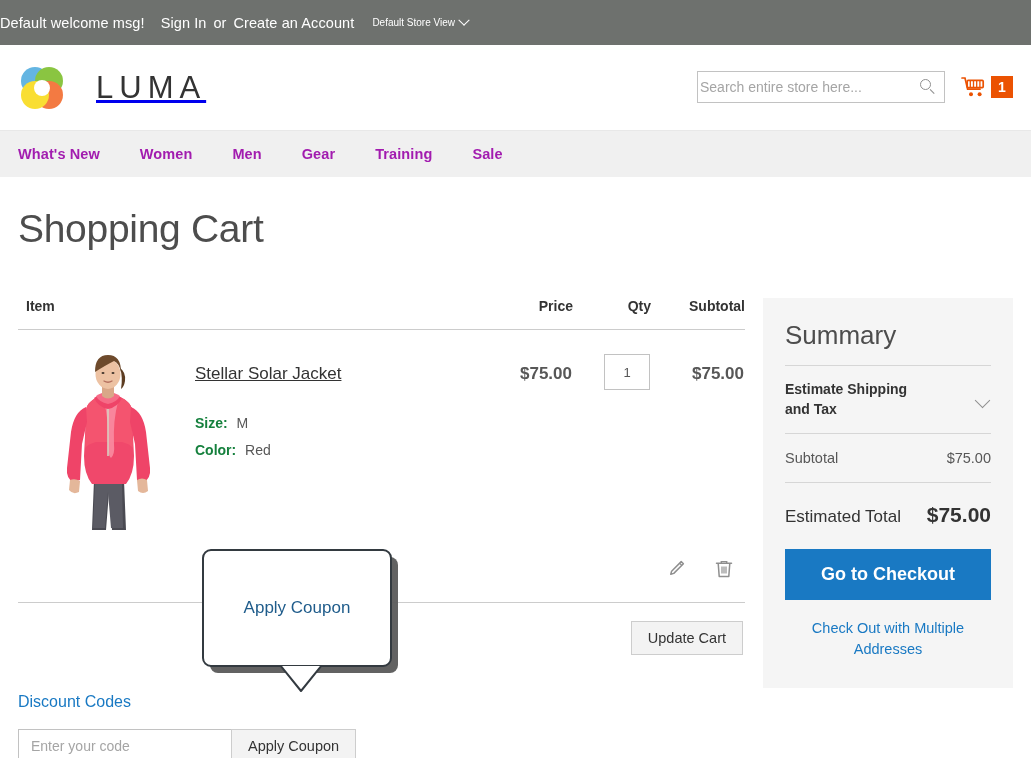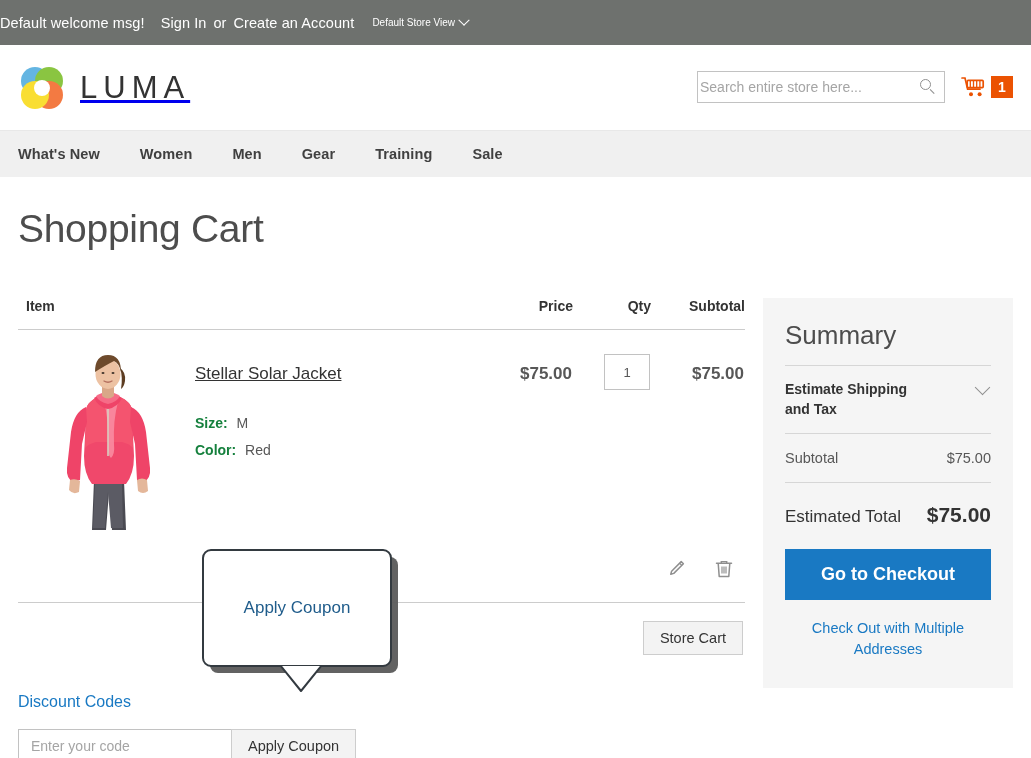--- a/index.html
+++ b/index.html
@@ -31,21 +31,21 @@
   .chev-down-small {
     width: 8px; height: 8px; border-right: 1.6px solid #fff; border-bottom: 1.6px solid #fff;
     transform: rotate(45deg) translate(-2px,-2px);
   }
 
   
   .header {
     position: relative; height: 85px; background: #fff;
     display: flex; align-items: center; padding: 0 18px;
   }
-  .logo-wrap { display: flex; align-items: center; gap: 14px; }
+  .logo-wrap { display: flex; align-items: center; gap: 30px; }
   .logo-mark { width: 48px; height: 48px; position: relative; }
   .logo-text {
     font-size: 31px; color: #333; letter-spacing: 6px; font-weight: 400;
     font-family: "Liberation Sans", sans-serif;
   }
   .header-right {
     position: absolute; right: 18px; top: 26px;
     display: flex; align-items: center; gap: 16px;
   }
   .search-box {
@@ -73,21 +73,21 @@
     min-width: 22px; height: 22px; display: flex; align-items: center;
     justify-content: center; padding: 0 5px;
   }
 
   
   .nav {
     height: 47px; background: #f0f0f0; border-top: 1px solid #e8e8e8;
     display: flex; align-items: center; padding: 0 18px;
   }
   .nav-item {
-    font-size: 14.5px; font-weight: bold; color: #404040;
+    font-size: 14.5px; font-weight: bold; color: #a21caf;
     margin-right: 40px; text-decoration: none; letter-spacing: .1px;
   }
 
   
   .main { position: relative; padding: 0 18px; }
   .page-title {
     font-size: 39px; color: #4d4d4d; font-weight: 300;
     margin: 30px 0 0 0; letter-spacing: -.3px;
   }
 
@@ -156,21 +156,21 @@
     font-family: "Liberation Sans", sans-serif;
   }
 
   
   .summary-box { background: #f5f5f5; padding: 22px 22px 28px 22px; }
   .summary-title {
     font-size: 26px; color: #4d4d4d; font-weight: 300; margin: 0 0 14px 0;
   }
   .sum-sep { border-top: 1px solid #d6d6d6; }
   .est-row {
-    display: flex; justify-content: space-between; align-items: flex-start;
+    display: flex; justify-content: space-between; align-items: center;
     padding: 14px 0 14px 0; cursor: pointer;
   }
   .est-label { font-size: 14px; font-weight: bold; color: #333; width: 150px; line-height: 1.4; }
   .chev-lg {
     width: 11px; height: 11px; border-right: 1.6px solid #8f8f8f; border-bottom: 1.6px solid #8f8f8f;
     transform: rotate(45deg); margin-top: 2px; margin-right: 3px;
   }
   .sub-row {
     display: flex; justify-content: space-between; padding: 16px 0 16px 0;
     font-size: 14.5px; color: #575757;
@@ -358,21 +358,21 @@
               <path d="M8.3 5.2 v-1.6 h5.4 v1.6" fill="none" stroke="#8f8f8f" stroke-width="1.4"></path>
               <path d="M5.2 5.2 l1 13.2 h9.6 l1 -13.2" fill="none" stroke="#8f8f8f" stroke-width="1.5" stroke-linejoin="round"></path>
               <path d="M9 8.4 v7 M11 8.4 v7 M13 8.4 v7" stroke="#8f8f8f" stroke-width="1.2"></path>
             </svg>
           </span>
         </div>
 
         <div class="divider"></div>
 
         <div class="update-row">
-          <button class="btn-secondary">Store Cart</button>
+          <button class="btn-secondary">Update Cart</button>
         </div>
 
         <div class="discount-block">
           <div class="discount-title">Discount Codes</div>
           <div class="discount-form">
             <input class="coupon-input" type="text" placeholder="Enter your code" style="">
             <button class="coupon-btn">Apply Coupon</button>
           </div>
         </div>
       </div>

